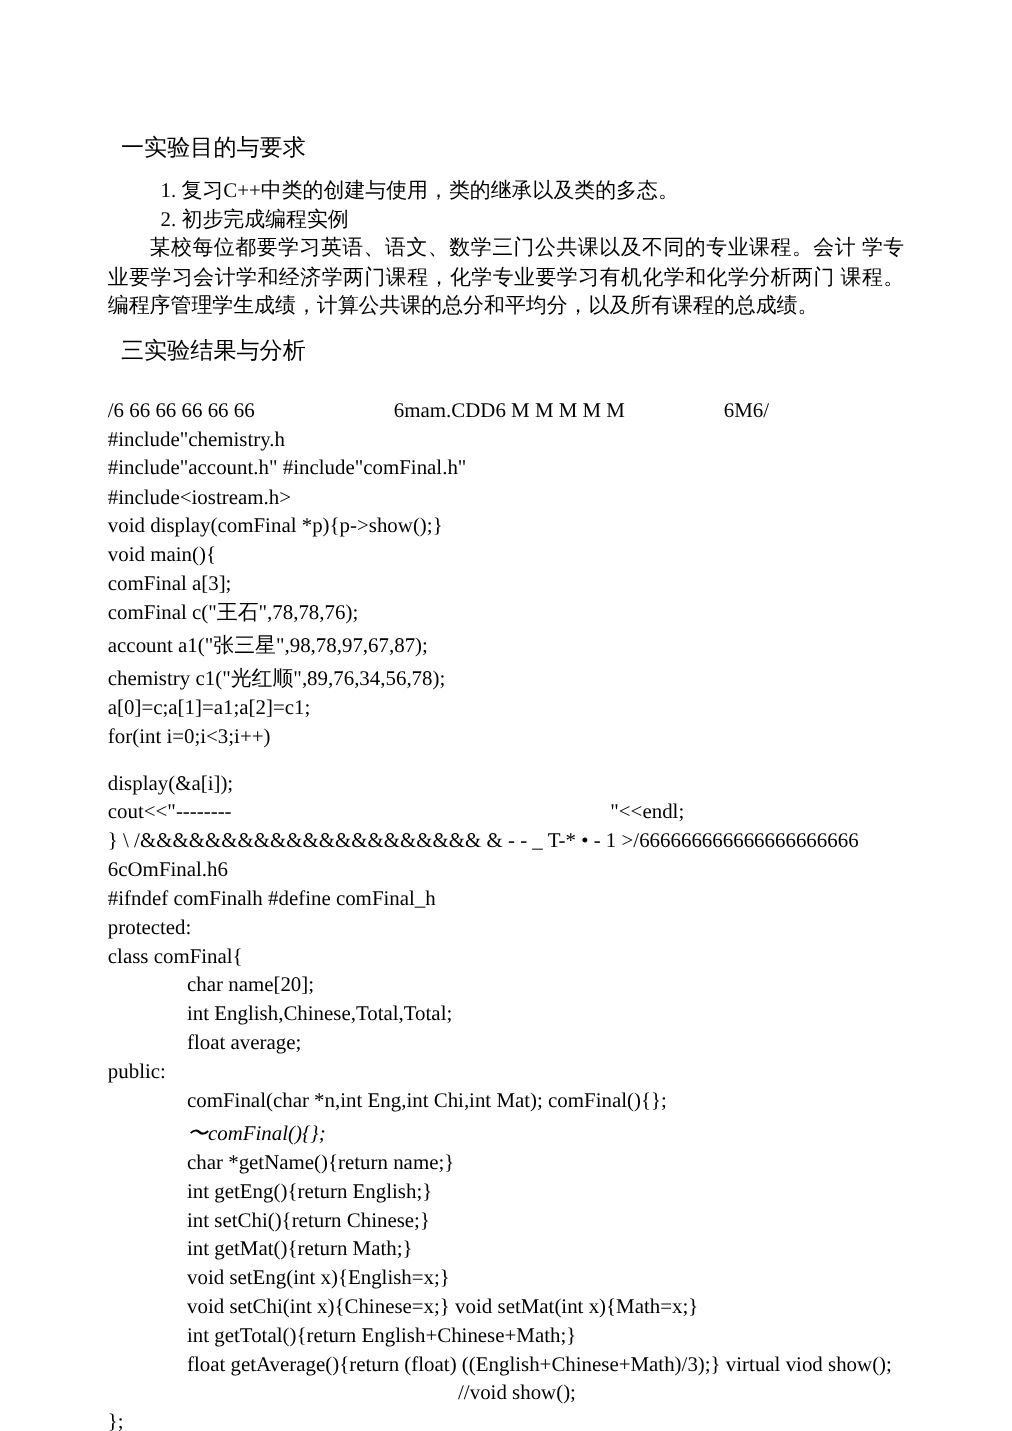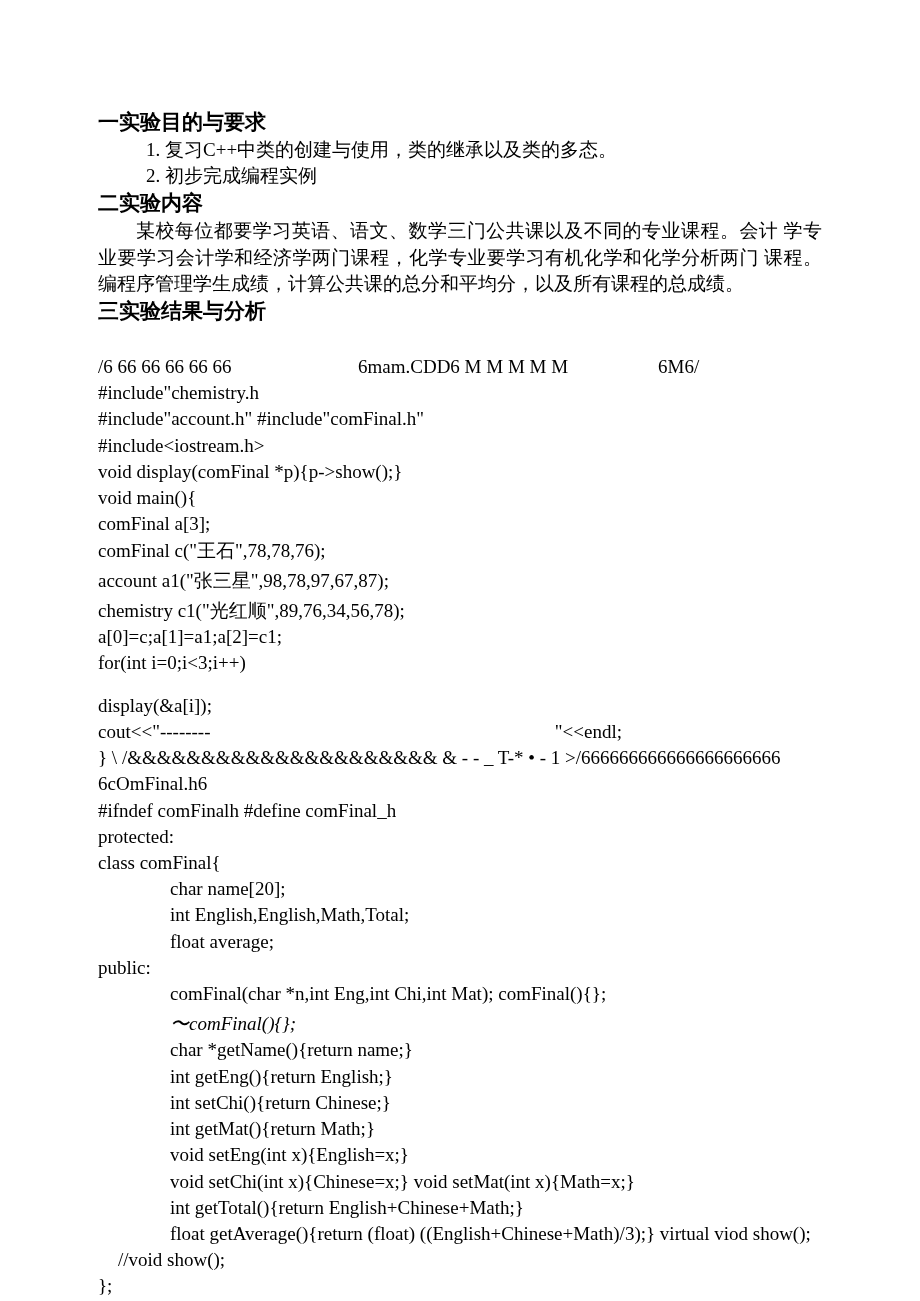--- a/index.html
+++ b/index.html
@@ -9,23 +9,23 @@
     font-family: "SimSun", "宋体", serif;
     width: 920px;
   }
   .page {
     padding: 108px 98px 60px 98px;
     font-size: 19px;
     line-height: 1.38;
     color: #000;
   }
   .heading {
-    font-weight: bold;
+    font-weight: normal;
     font-size: 21px;
-    margin: 0;
+    margin: 12px;
   }
   .list-item {
     padding-left: 48px;
   }
   .body-indent {
     text-indent: 38px;
   }
   .body-para {
     text-align: justify;
   }
@@ -37,32 +37,32 @@
     display: flex;
     margin-top: 28px;
   }
   .j2 > span:first-child { width: 260px; }
   .j2 > span:nth-child(2) { width: 300px; }
   .indent1 {
     padding-left: 72px;
   }
   .comment-indent {
     padding-left: 20px;
+    text-align: center;
   }
 </style>
 </head>
 <body>
 
 <div class="page">
 
   <div class="heading">一实验目的与要求</div>
   <div class="list-item">1. 复习C++中类的创建与使用，类的继承以及类的多态。</div>
   <div class="list-item">2. 初步完成编程实例</div>
 
-  <div class="heading">二实验内容</div>
   <div class="body-indent body-para">某校每位都要学习英语、语文、数学三门公共课以及不同的专业课程。会计 学专业要学习会计学和经济学两门课程，化学专业要学习有机化学和化学分析两门 课程。编程序管理学生成绩，计算公共课的总分和平均分，以及所有课程的总成绩。</div>
 
   <div class="heading">三实验结果与分析</div>
 
   <div class="j2">
     <span>/6 66 66 66 66 66</span>
     <span>6mam.CDD6 M M M M M</span>
     <span>6M6/</span>
   </div>
   <div>#include"chemistry.h</div>
@@ -80,21 +80,21 @@
   <div>display(&amp;a[i]);</div>
   <div class="j">
     <span>cout&lt;&lt;"--------</span>
     <span style="margin-right:200px;">"&lt;&lt;endl;</span>
   </div>
   <div>} \ /&amp;&amp;&amp;&amp;&amp;&amp;&amp;&amp;&amp;&amp;&amp;&amp;&amp;&amp;&amp;&amp;&amp;&amp;&amp;&amp;&amp; &amp; - - _ T-* •     - 1 &gt;/666666666666666666666 6cOmFinal.h6</div>
   <div>#ifndef comFinalh #define comFinal_h</div>
   <div>protected:</div>
   <div>class comFinal{</div>
   <div class="indent1">char name[20];</div>
-  <div class="indent1">int English,English,Math,Total;</div>
+  <div class="indent1">int English,Chinese,Total,Total;</div>
   <div class="indent1">float average;</div>
   <div>public:</div>
   <div class="indent1">comFinal(char *n,int Eng,int Chi,int Mat); comFinal(){};</div>
   <div class="indent1" style="margin-top:4px;font-style:italic;">〜comFinal(){};</div>
   <div class="indent1">char *getName(){return name;}</div>
   <div class="indent1">int getEng(){return English;}</div>
   <div class="indent1">int setChi(){return Chinese;}</div>
   <div class="indent1">int getMat(){return Math;}</div>
   <div class="indent1">void setEng(int x){English=x;}</div>
   <div class="indent1">void setChi(int x){Chinese=x;} void setMat(int x){Math=x;}</div>

